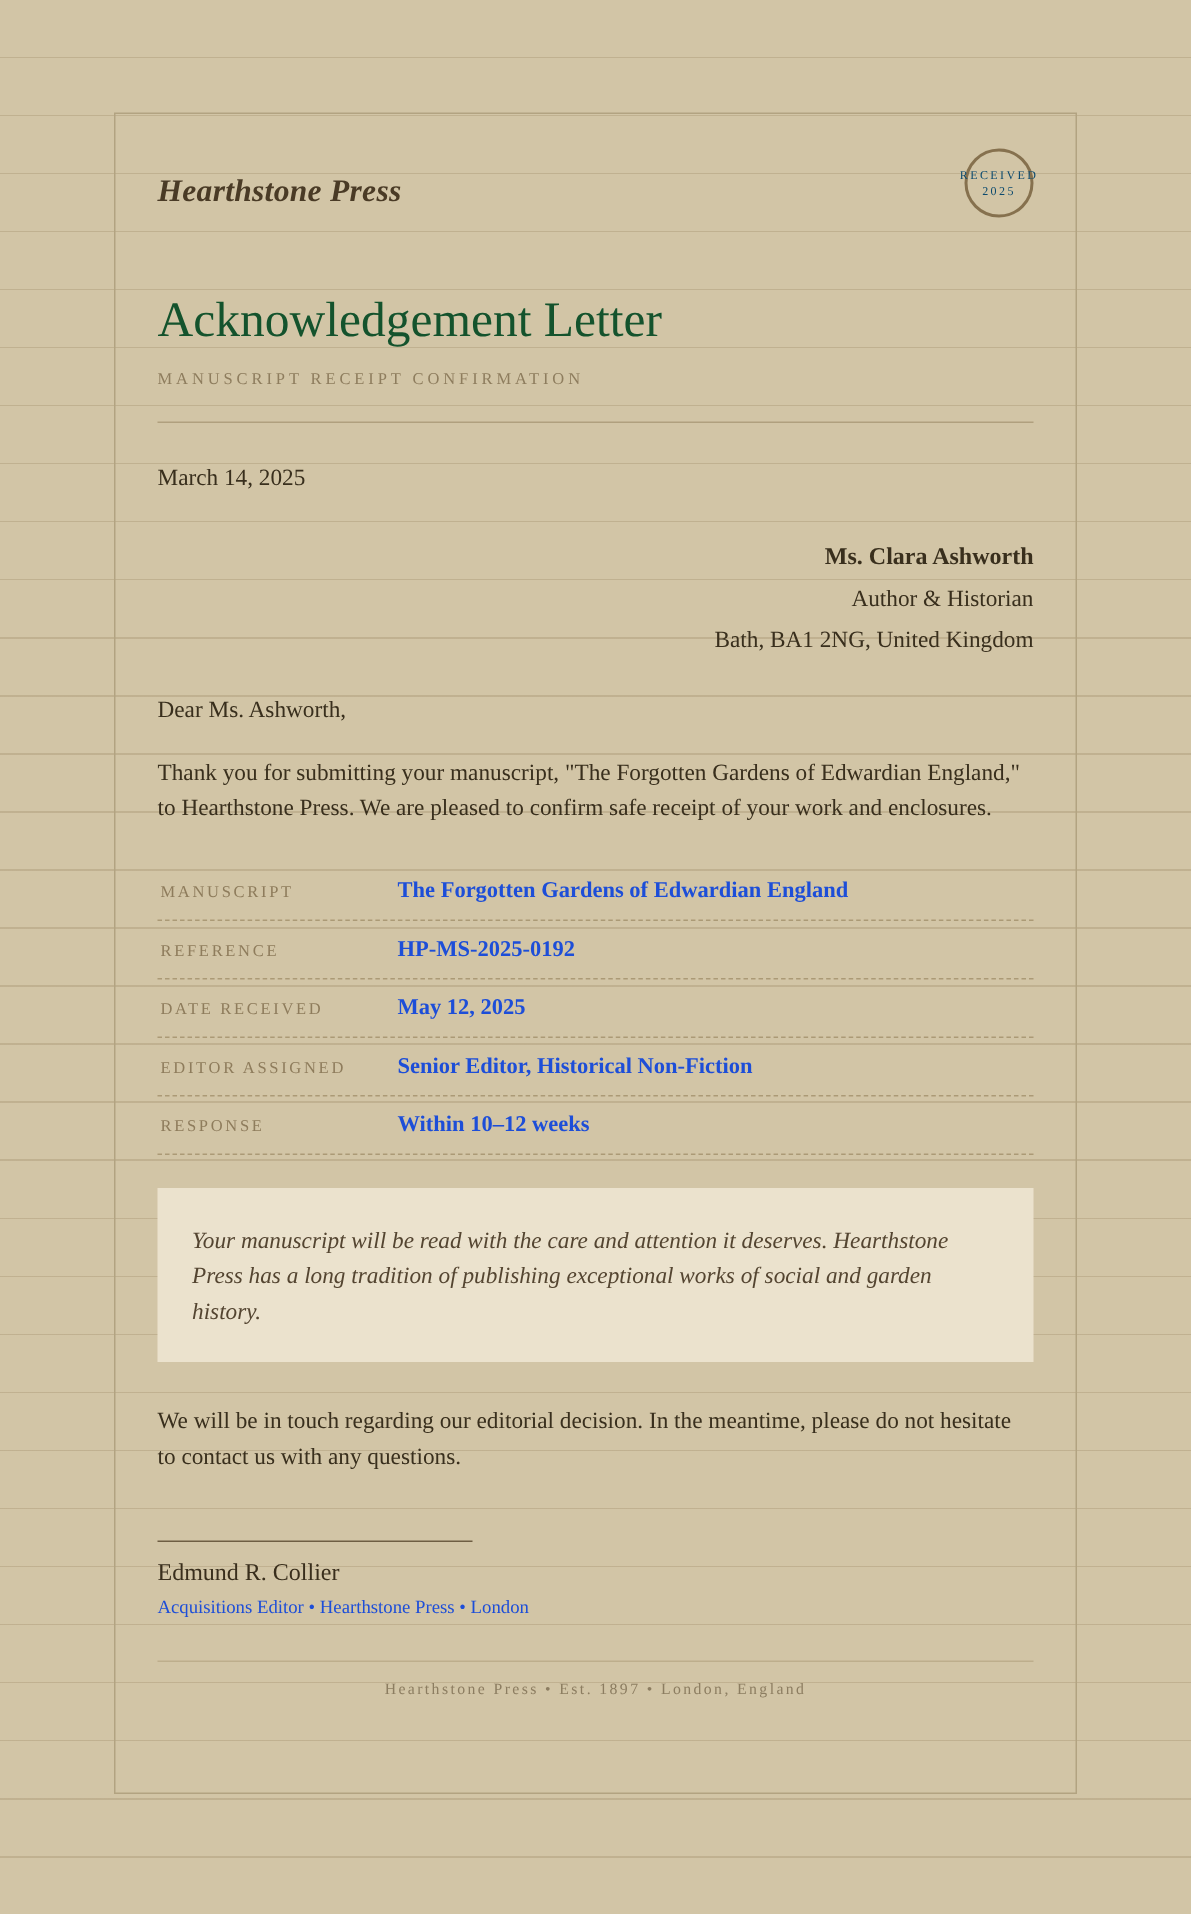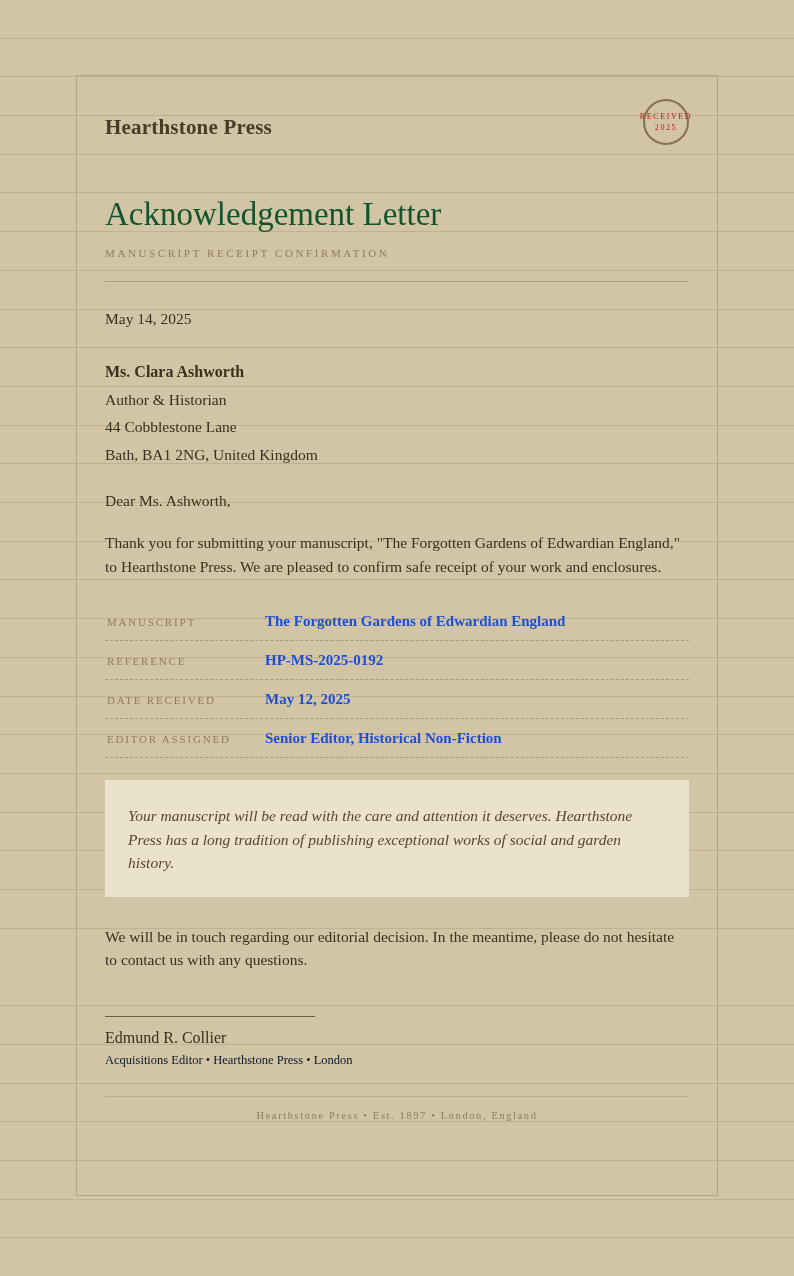--- a/index.html
+++ b/index.html
@@ -38,32 +38,33 @@
     align-items: flex-start;
     height: 52px;
   }
 
   .brand {
     font-size: 21px;
     font-weight: bold;
     color: #4a3b26;
     letter-spacing: 0.2px;
     padding-top: 3px;
+    font-style: italic;
   }
 
   .stamp {
     width: 46px;
     height: 46px;
     border: 2px solid #86714e;
     border-radius: 50%;
     display: flex;
     flex-direction: column;
     align-items: center;
     justify-content: center;
-    color: #b91c1c;
+    color: #0c4a6e;
     margin-top: -13px;
     flex-shrink: 0;
   }
   .stamp-line1 {
     font-size: 8px;
     letter-spacing: 1.6px;
     white-space: nowrap;
   }
   .stamp-line2 {
     font-size: 8px;
@@ -93,20 +94,21 @@
 
   .date-line {
     margin-top: 28px;
     font-size: 15.5px;
   }
 
   .address-block {
     margin-top: 30px;
     font-size: 15.5px;
     line-height: 27.5px;
+    text-align: right;
   }
   .address-name {
     font-weight: bold;
     font-size: 16px;
   }
 
   .salutation {
     margin-top: 24px;
     font-size: 15.5px;
   }
@@ -168,21 +170,21 @@
   }
   .signature-name {
     margin-top: 12px;
     font-size: 16px;
     font-weight: normal;
     color: #392e1c;
   }
   .signature-title {
     margin-top: 6px;
     font-size: 12.5px;
-    color: #0f172a;
+    color: #1d4ed8;
   }
 
   .letter-footer {
     margin-top: 28px;
     border-top: 1px solid #bdae8c;
     padding: 13px 0 7px;
     text-align: center;
     font-size: 10.5px;
     letter-spacing: 1.6px;
     color: #8c7d61;
@@ -199,26 +201,25 @@
       <div class="stamp-line1">RECEIVED</div>
       <div class="stamp-line2">2025</div>
     </div>
   </div>
 
   <h1 class="doc-title">Acknowledgement Letter</h1>
   <div class="doc-subtitle">MANUSCRIPT RECEIPT CONFIRMATION</div>
 
   <hr class="divider">
 
-  <div class="date-line">May 14, 2025</div>
+  <div class="date-line">March 14, 2025</div>
 
   <div class="address-block">
     <div class="address-name">Ms. Clara Ashworth</div>
     <div>Author &amp; Historian</div>
-    <div>44 Cobblestone Lane</div>
     <div>Bath, BA1 2NG, United Kingdom</div>
   </div>
 
   <div class="salutation">Dear Ms. Ashworth,</div>
 
   <p class="body-paragraph">Thank you for submitting your manuscript, "The Forgotten Gardens of Edwardian England," to Hearthstone Press. We are pleased to confirm safe receipt of your work and enclosures.</p>
 
   <div class="details-table">
     <div class="details-row">
       <div class="details-label">MANUSCRIPT</div>
@@ -228,20 +229,24 @@
       <div class="details-label">REFERENCE</div>
       <div class="details-value">HP-MS-2025-0192</div>
     </div>
     <div class="details-row">
       <div class="details-label">DATE RECEIVED</div>
       <div class="details-value">May 12, 2025</div>
     </div>
     <div class="details-row">
       <div class="details-label">EDITOR ASSIGNED</div>
       <div class="details-value">Senior Editor, Historical Non-Fiction</div>
+    </div>
+    <div class="details-row">
+      <div class="details-label">RESPONSE</div>
+      <div class="details-value">Within 10–12 weeks</div>
     </div>
   </div>
 
   <div class="callout">Your manuscript will be read with the care and attention it deserves. Hearthstone Press has a long tradition of publishing exceptional works of social and garden history.</div>
 
   <p class="closing-paragraph">We will be in touch regarding our editorial decision. In the meantime, please do not hesitate to contact us with any questions.</p>
 
   <div class="signature-block">
     <hr class="signature-rule">
     <div class="signature-name">Edmund R. Collier</div>

